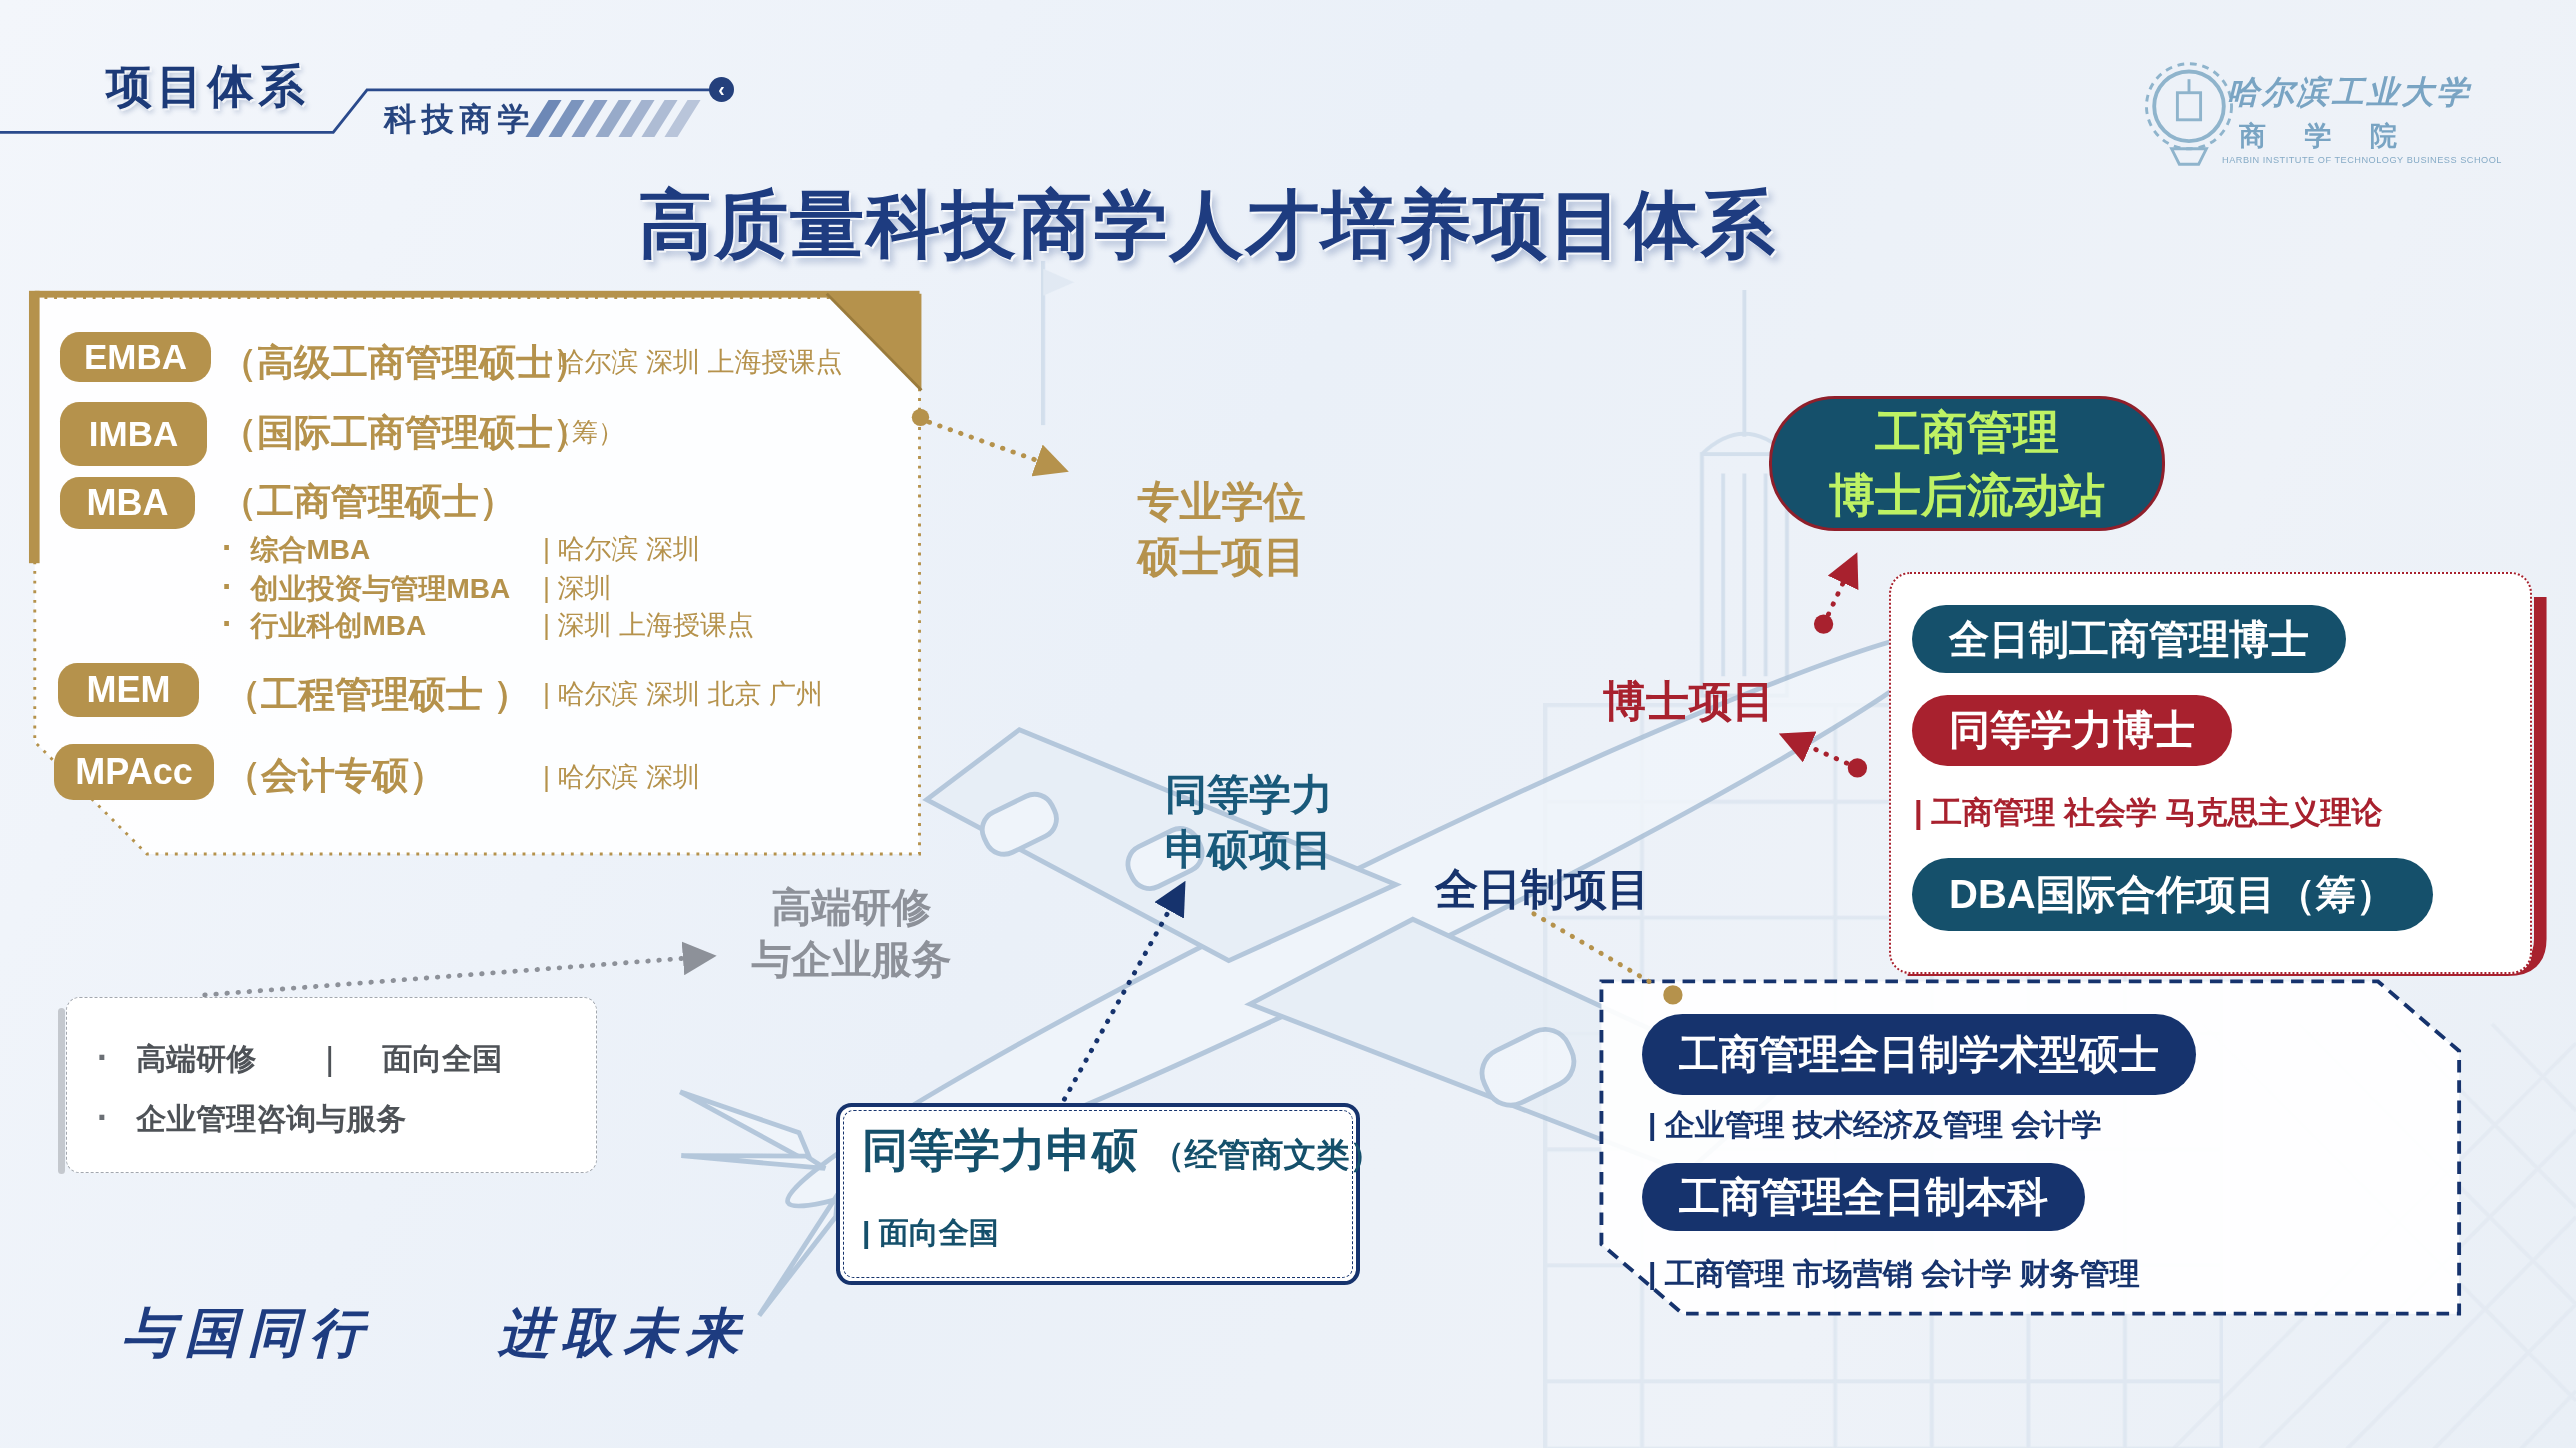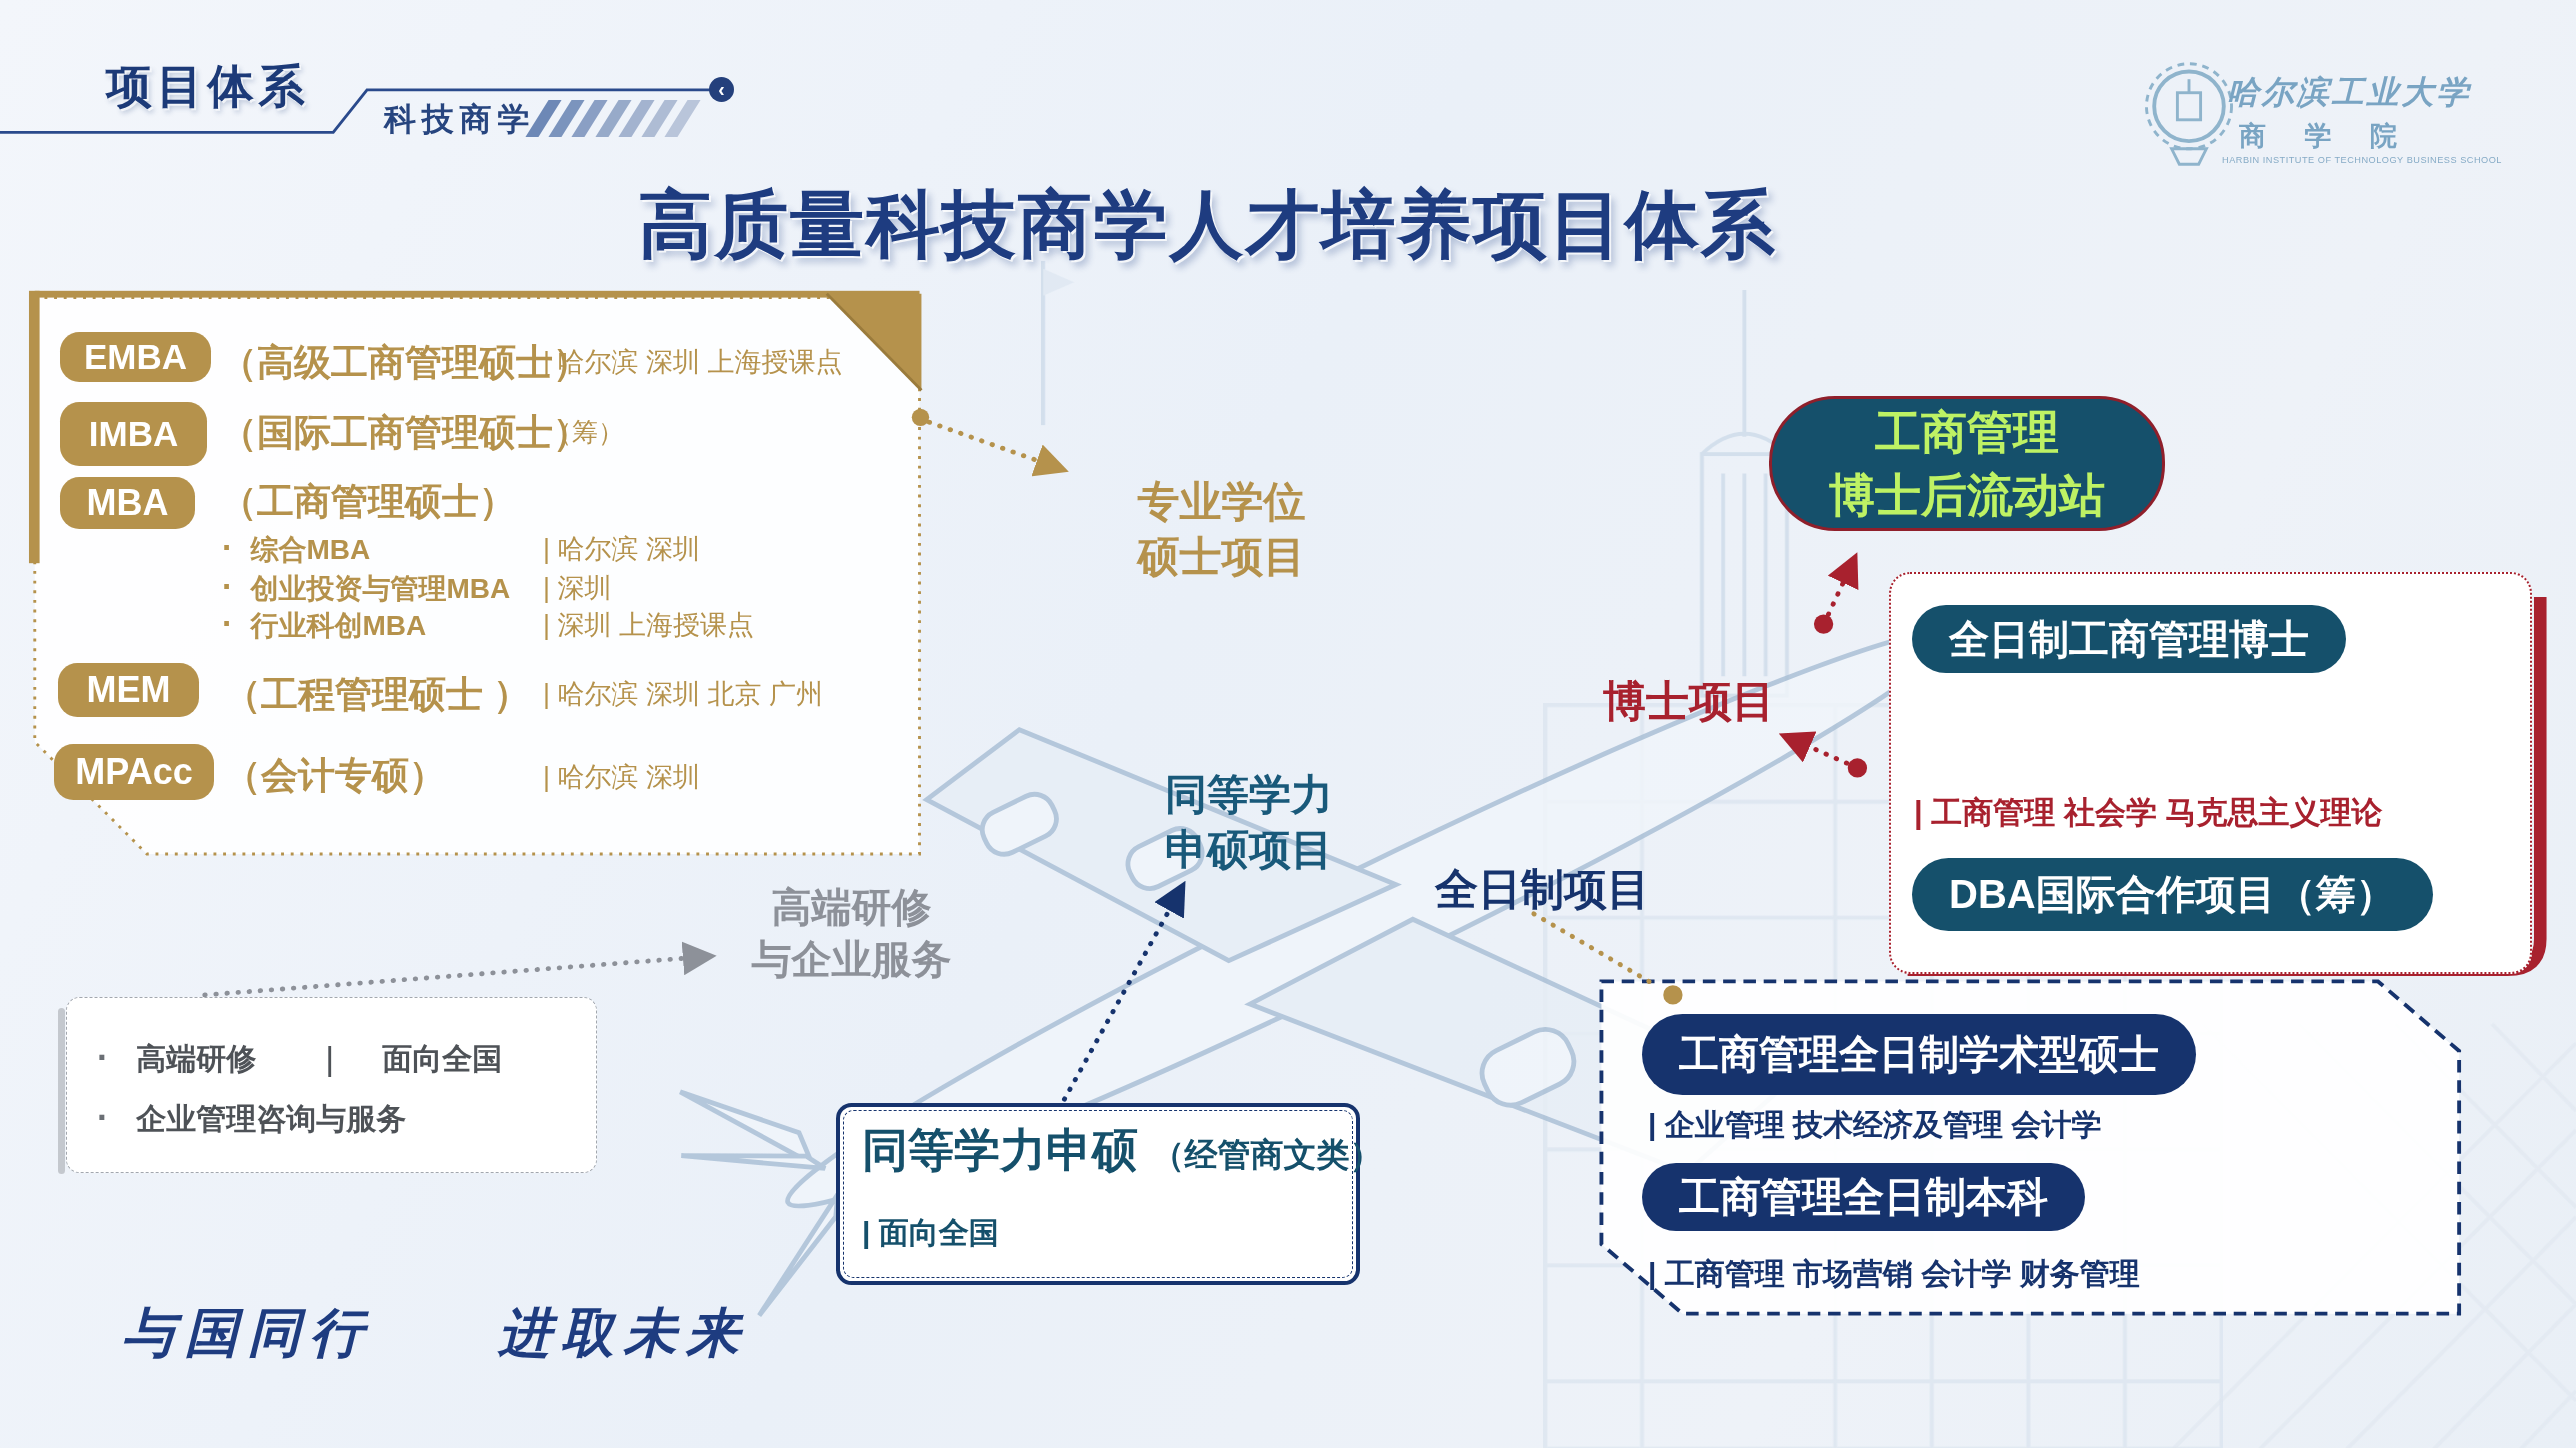--- a/index.html
+++ b/index.html
@@ -225,20 +225,21 @@
 
   <div class="abs postdoc">
     <div>
       <div>工商管理</div>
       <div>博士后流动站</div>
     </div>
   </div>
 
   <div class="abs red-box"></div>
   <div class="abs pill pill-teal" style="left:1912px;top:605px;height:68px;font-size:40px;">全日制工商管理博士</div>
+  <div class="abs pill pill-red" style="left:1912px;top:695px;height:71px;font-size:41px;">同等学力博士</div>
   <div class="abs red-majors">| 工商管理  社会学 马克思主义理论</div>
   <div class="abs pill pill-teal" style="left:1912px;top:858px;height:73px;font-size:40px;">DBA国际合作项目（筹）</div>
 
   <div class="abs pill pill-navy" style="left:1642px;top:1014px;height:81px;font-size:40px;">工商管理全日制学术型硕士</div>
   <div class="abs navy-majors" style="left:1648px;top:1105px;">| 企业管理 技术经济及管理 会计学</div>
   <div class="abs pill pill-navy" style="left:1642px;top:1163px;height:68px;font-size:41px;">工商管理全日制本科</div>
   <div class="abs navy-majors" style="left:1648px;top:1254px;">| 工商管理 市场营销 会计学 财务管理</div>
 
   <div class="abs equiv-box">
     <div class="equiv-inner"></div>

